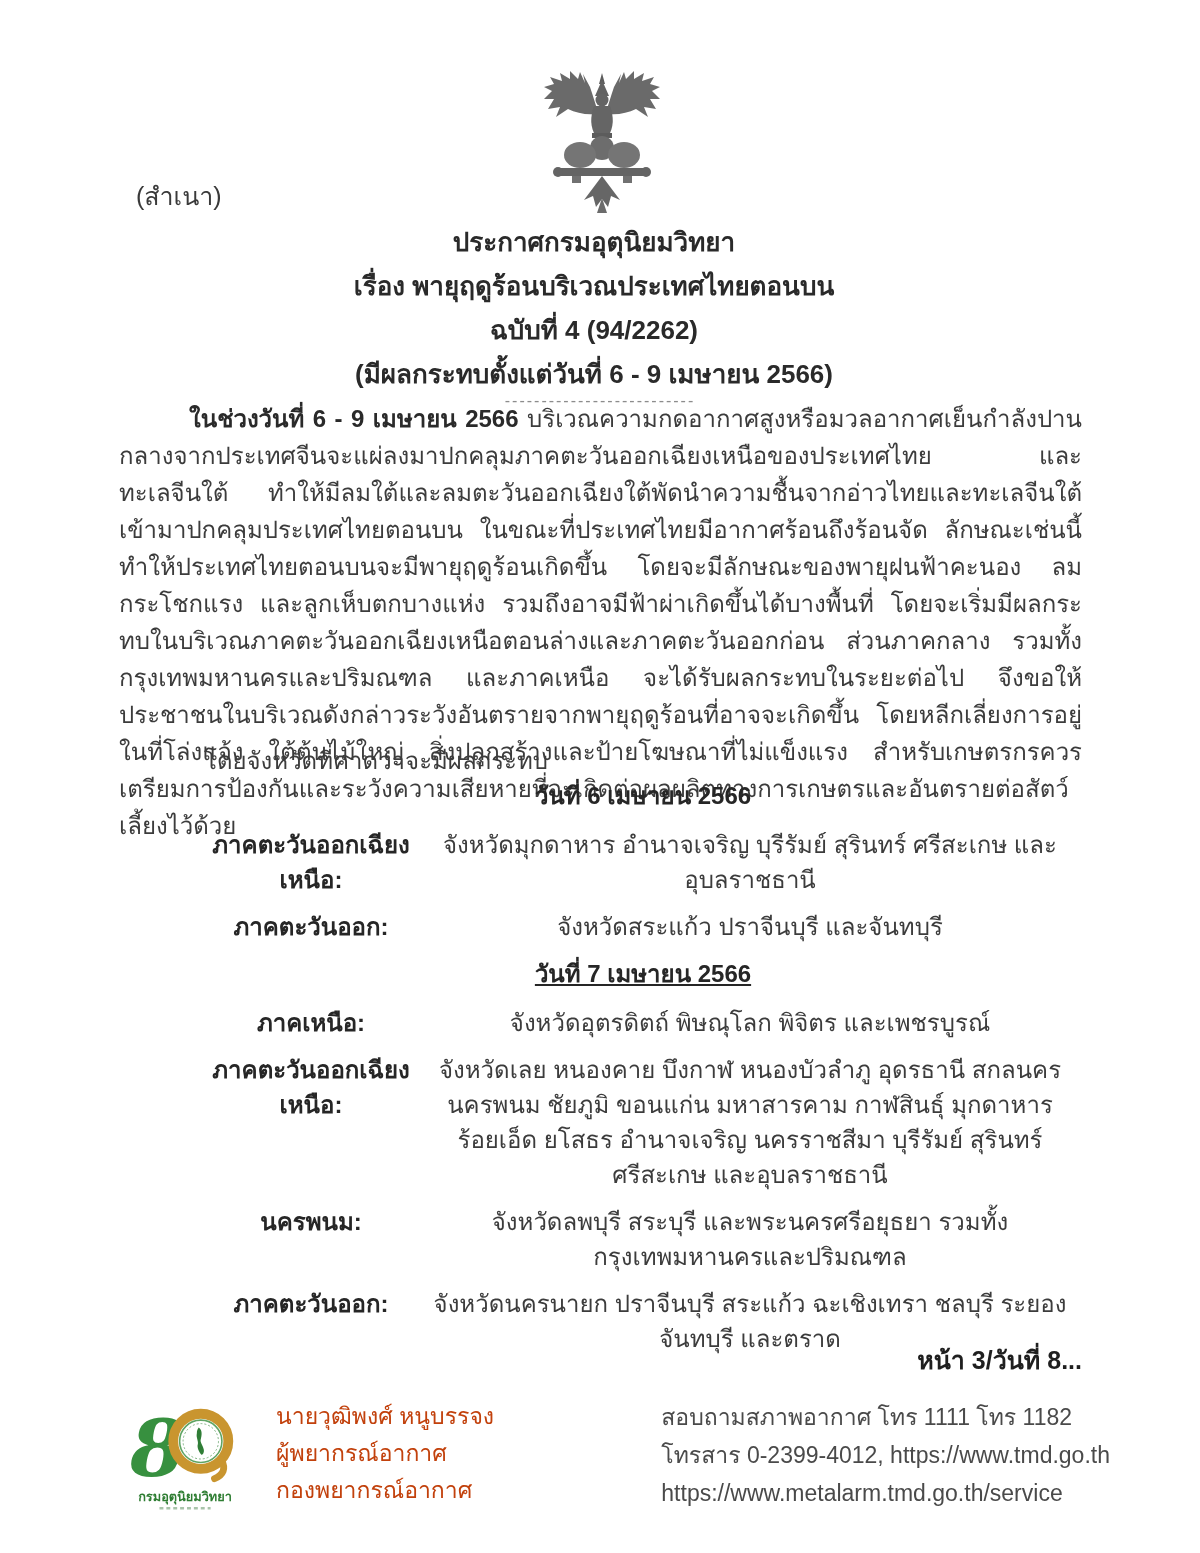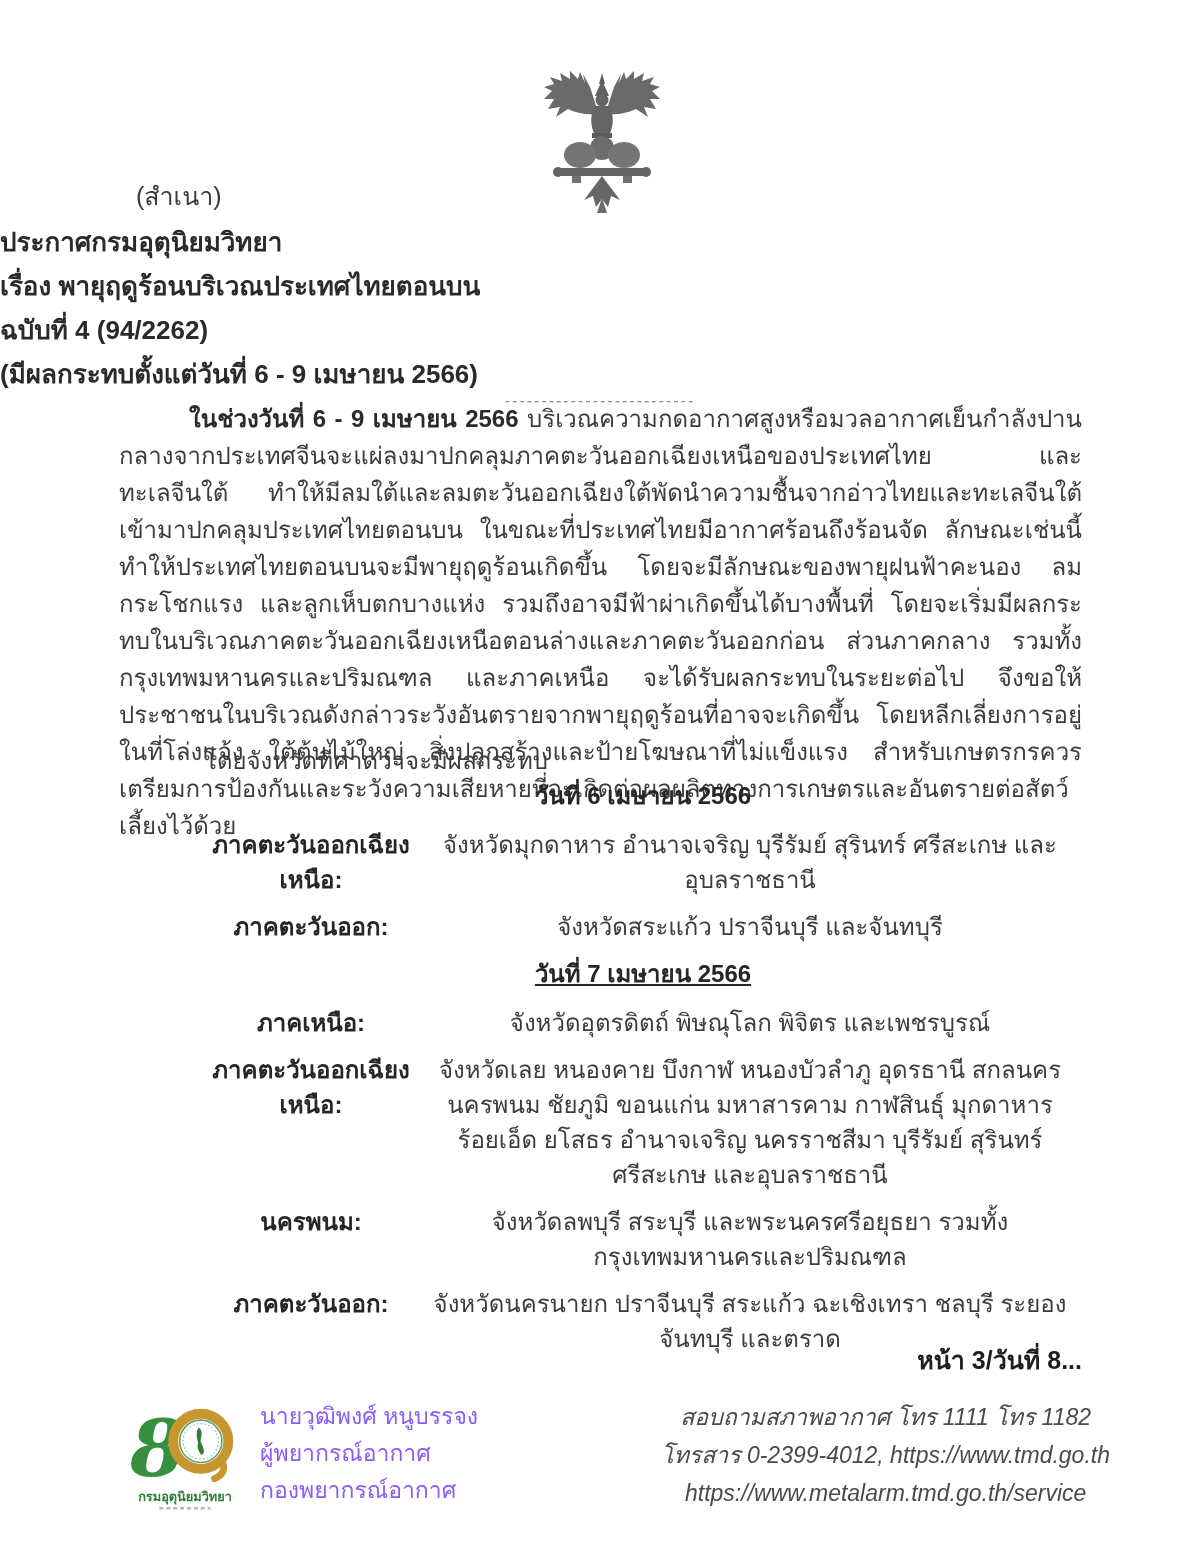--- a/index.html
+++ b/index.html
@@ -11,21 +11,21 @@
   }
   .copy-label {
     position:absolute; left:136px; top:176px;
     font-size:25px; color:#3a3a3a;
   }
   .emblem {
     position:absolute; left:520px; top:68px; width:160px; height:152px;
   }
   .title-block {
     position:absolute; left:0; top:220px; width:1188px;
-    font-weight:bold; color:#2a2a2a;
+    text-align:center; font-weight:bold; color:#2a2a2a;
     font-size:26px;
   }
   .title-block .t-line { line-height:44px; }
   .separator {
     position:absolute; left:0; top:392px; width:1200px;
     text-align:center; color:#8c8c8c; font-size:16px; letter-spacing:2px;
   }
   .body-text {
     position:absolute; left:119px; top:400px; width:963px;
     font-size:24px; line-height:37px; color:#3c3c3c;
@@ -48,24 +48,24 @@
   .region-value { flex:1; }
   .page-ref {
     position:absolute; right:118px; top:1340px;
     font-size:25px; font-weight:bold; color:#1f1f1f;
   }
   .footer {
     position:absolute; left:128px; top:1396px; width:982px;
     display:flex; align-items:flex-start;
   }
   .logo-wrap { width:118px; height:126px; flex:0 0 118px; }
-  .sign-block { margin-left:14px; font-size:23px; line-height:37px; color:#8b5cf6; padding-top:2px; }
+  .sign-block { margin-left:30px; font-size:23px; line-height:37px; color:#c2410c; padding-top:2px; }
   .contact-block {
-    margin-left:auto; text-align:center;
-    font-size:23px; line-height:38px; color:#4a4a4a; padding-top:2px;font-style:italic;
+    margin-left:auto; text-align:left;
+    font-size:23px; line-height:38px; color:#4a4a4a; padding-top:2px;
   }
 </style>
 </head>
 <body>
 
 <div class="page">
 
   <div class="copy-label">(สำเนา)</div>
 
   <svg class="emblem" viewBox="0 0 160 150" xmlns="http://www.w3.org/2000/svg">

